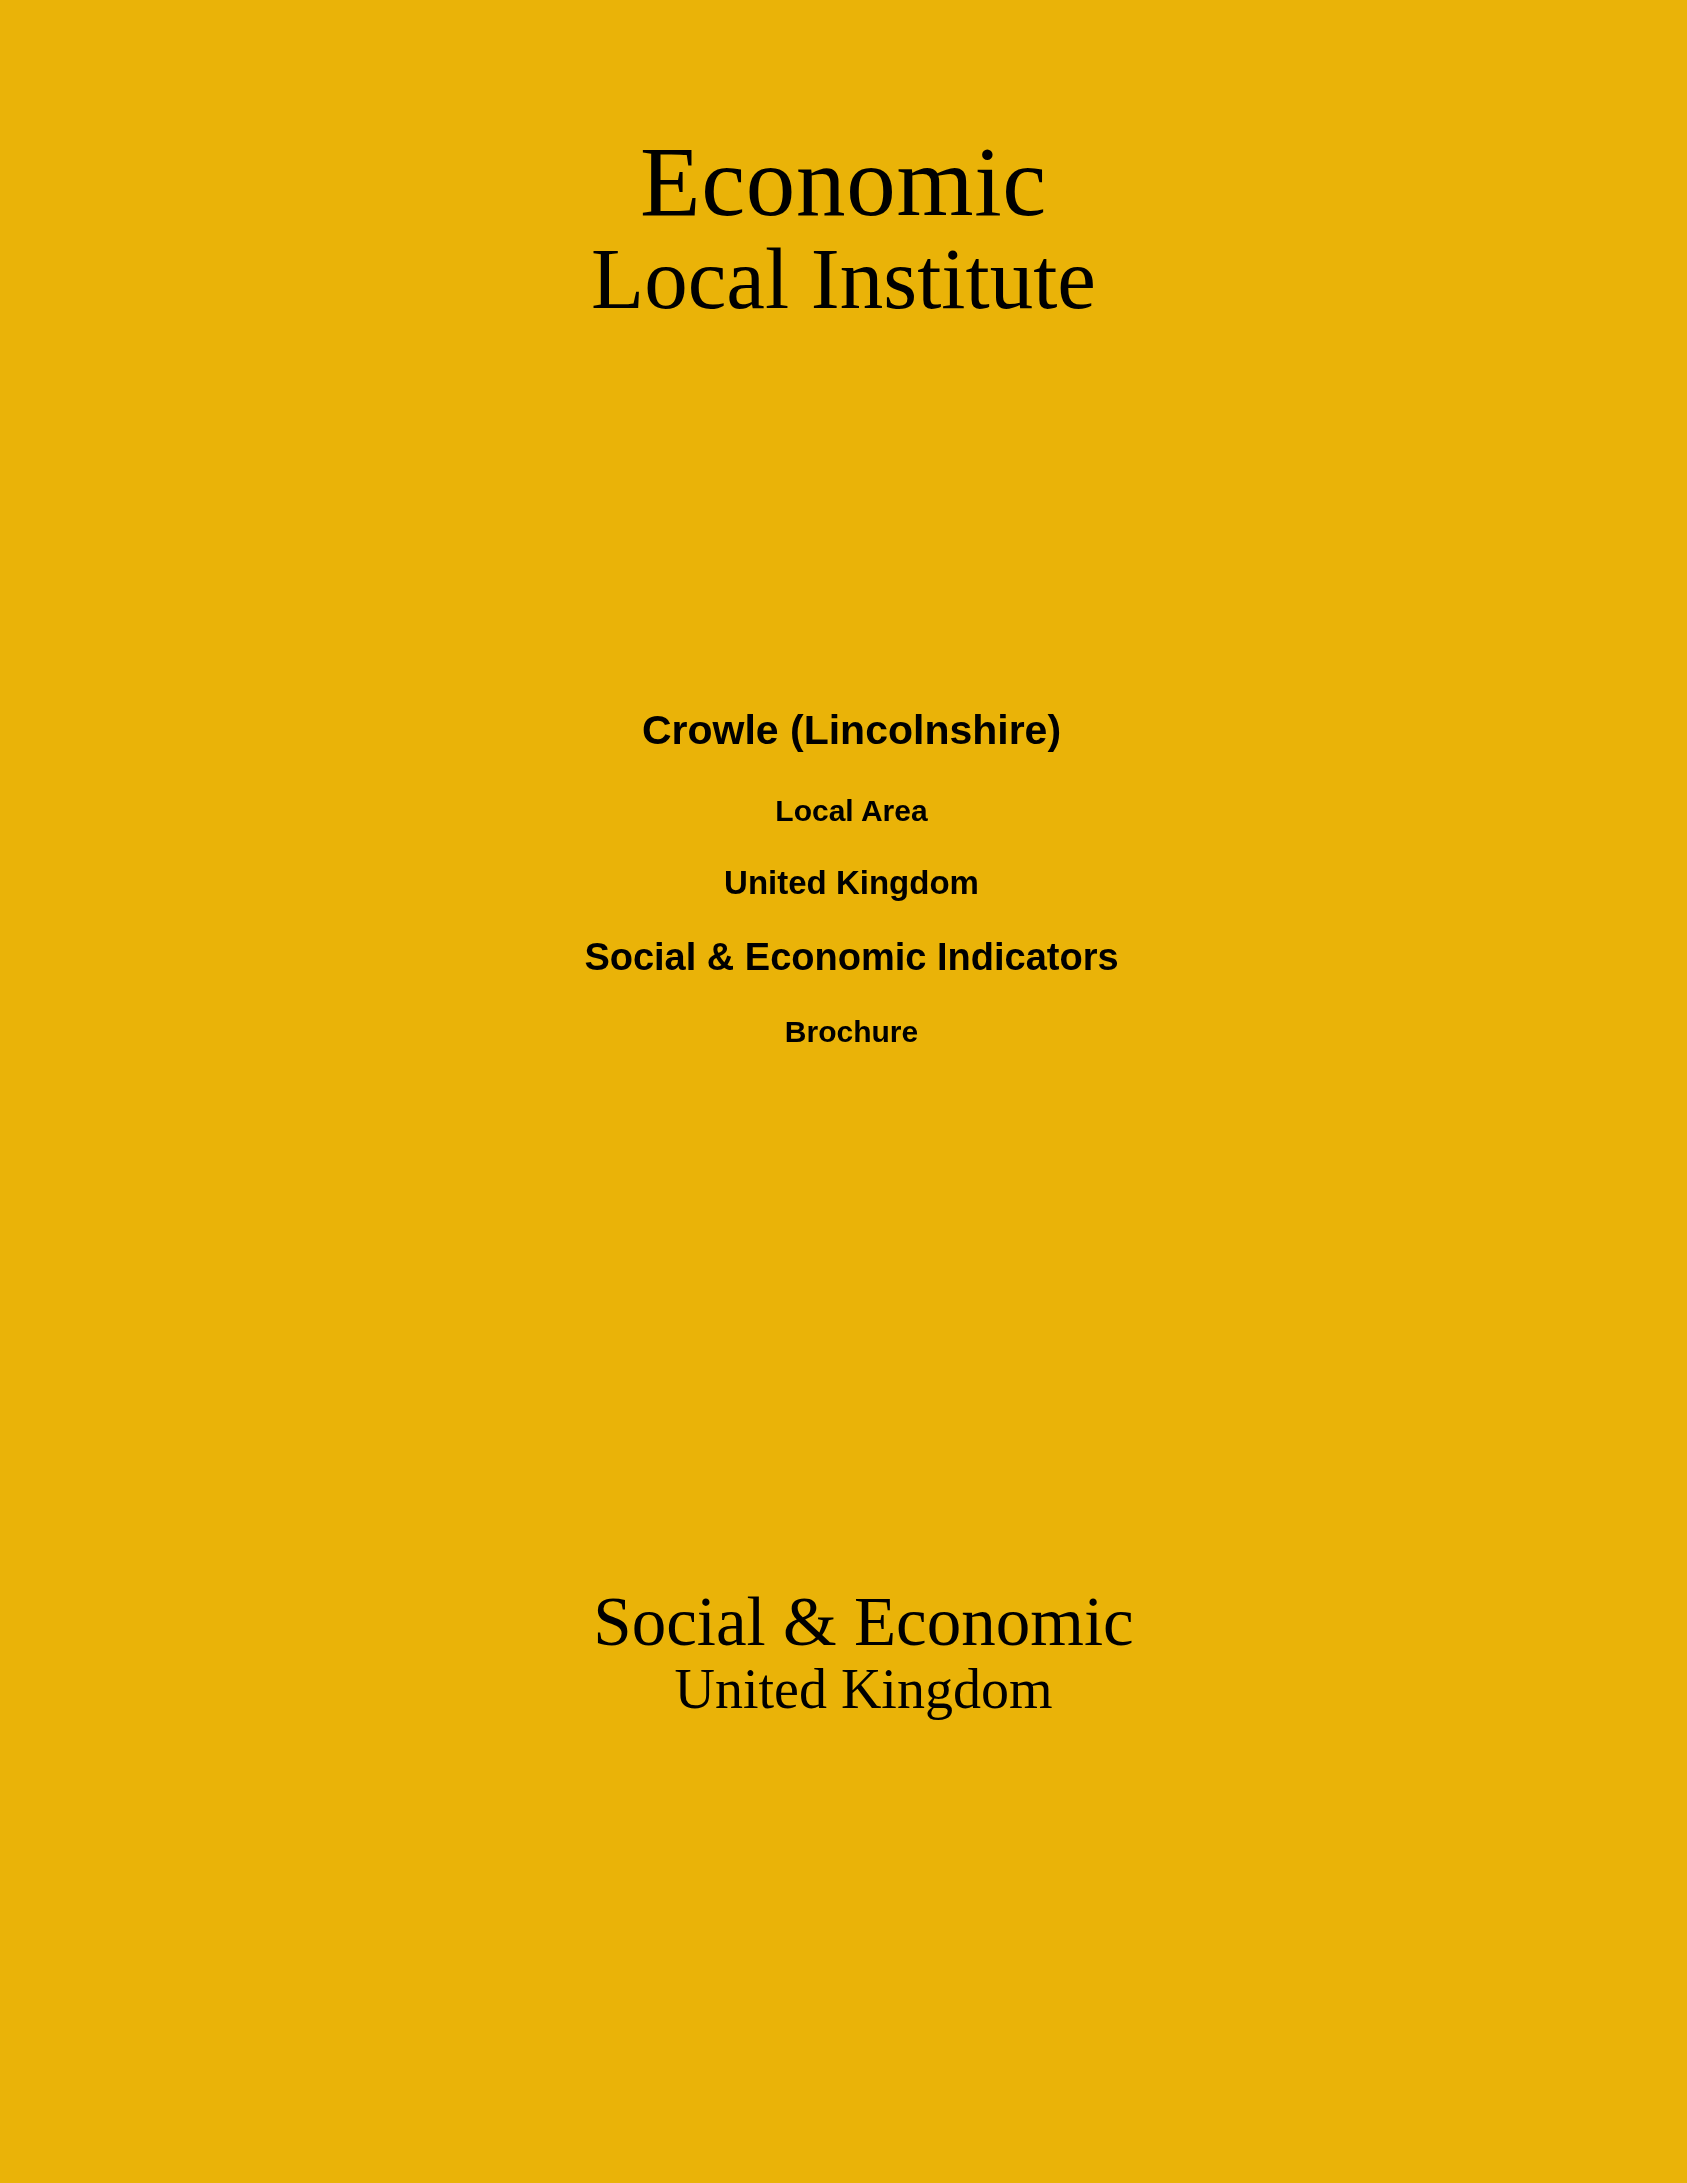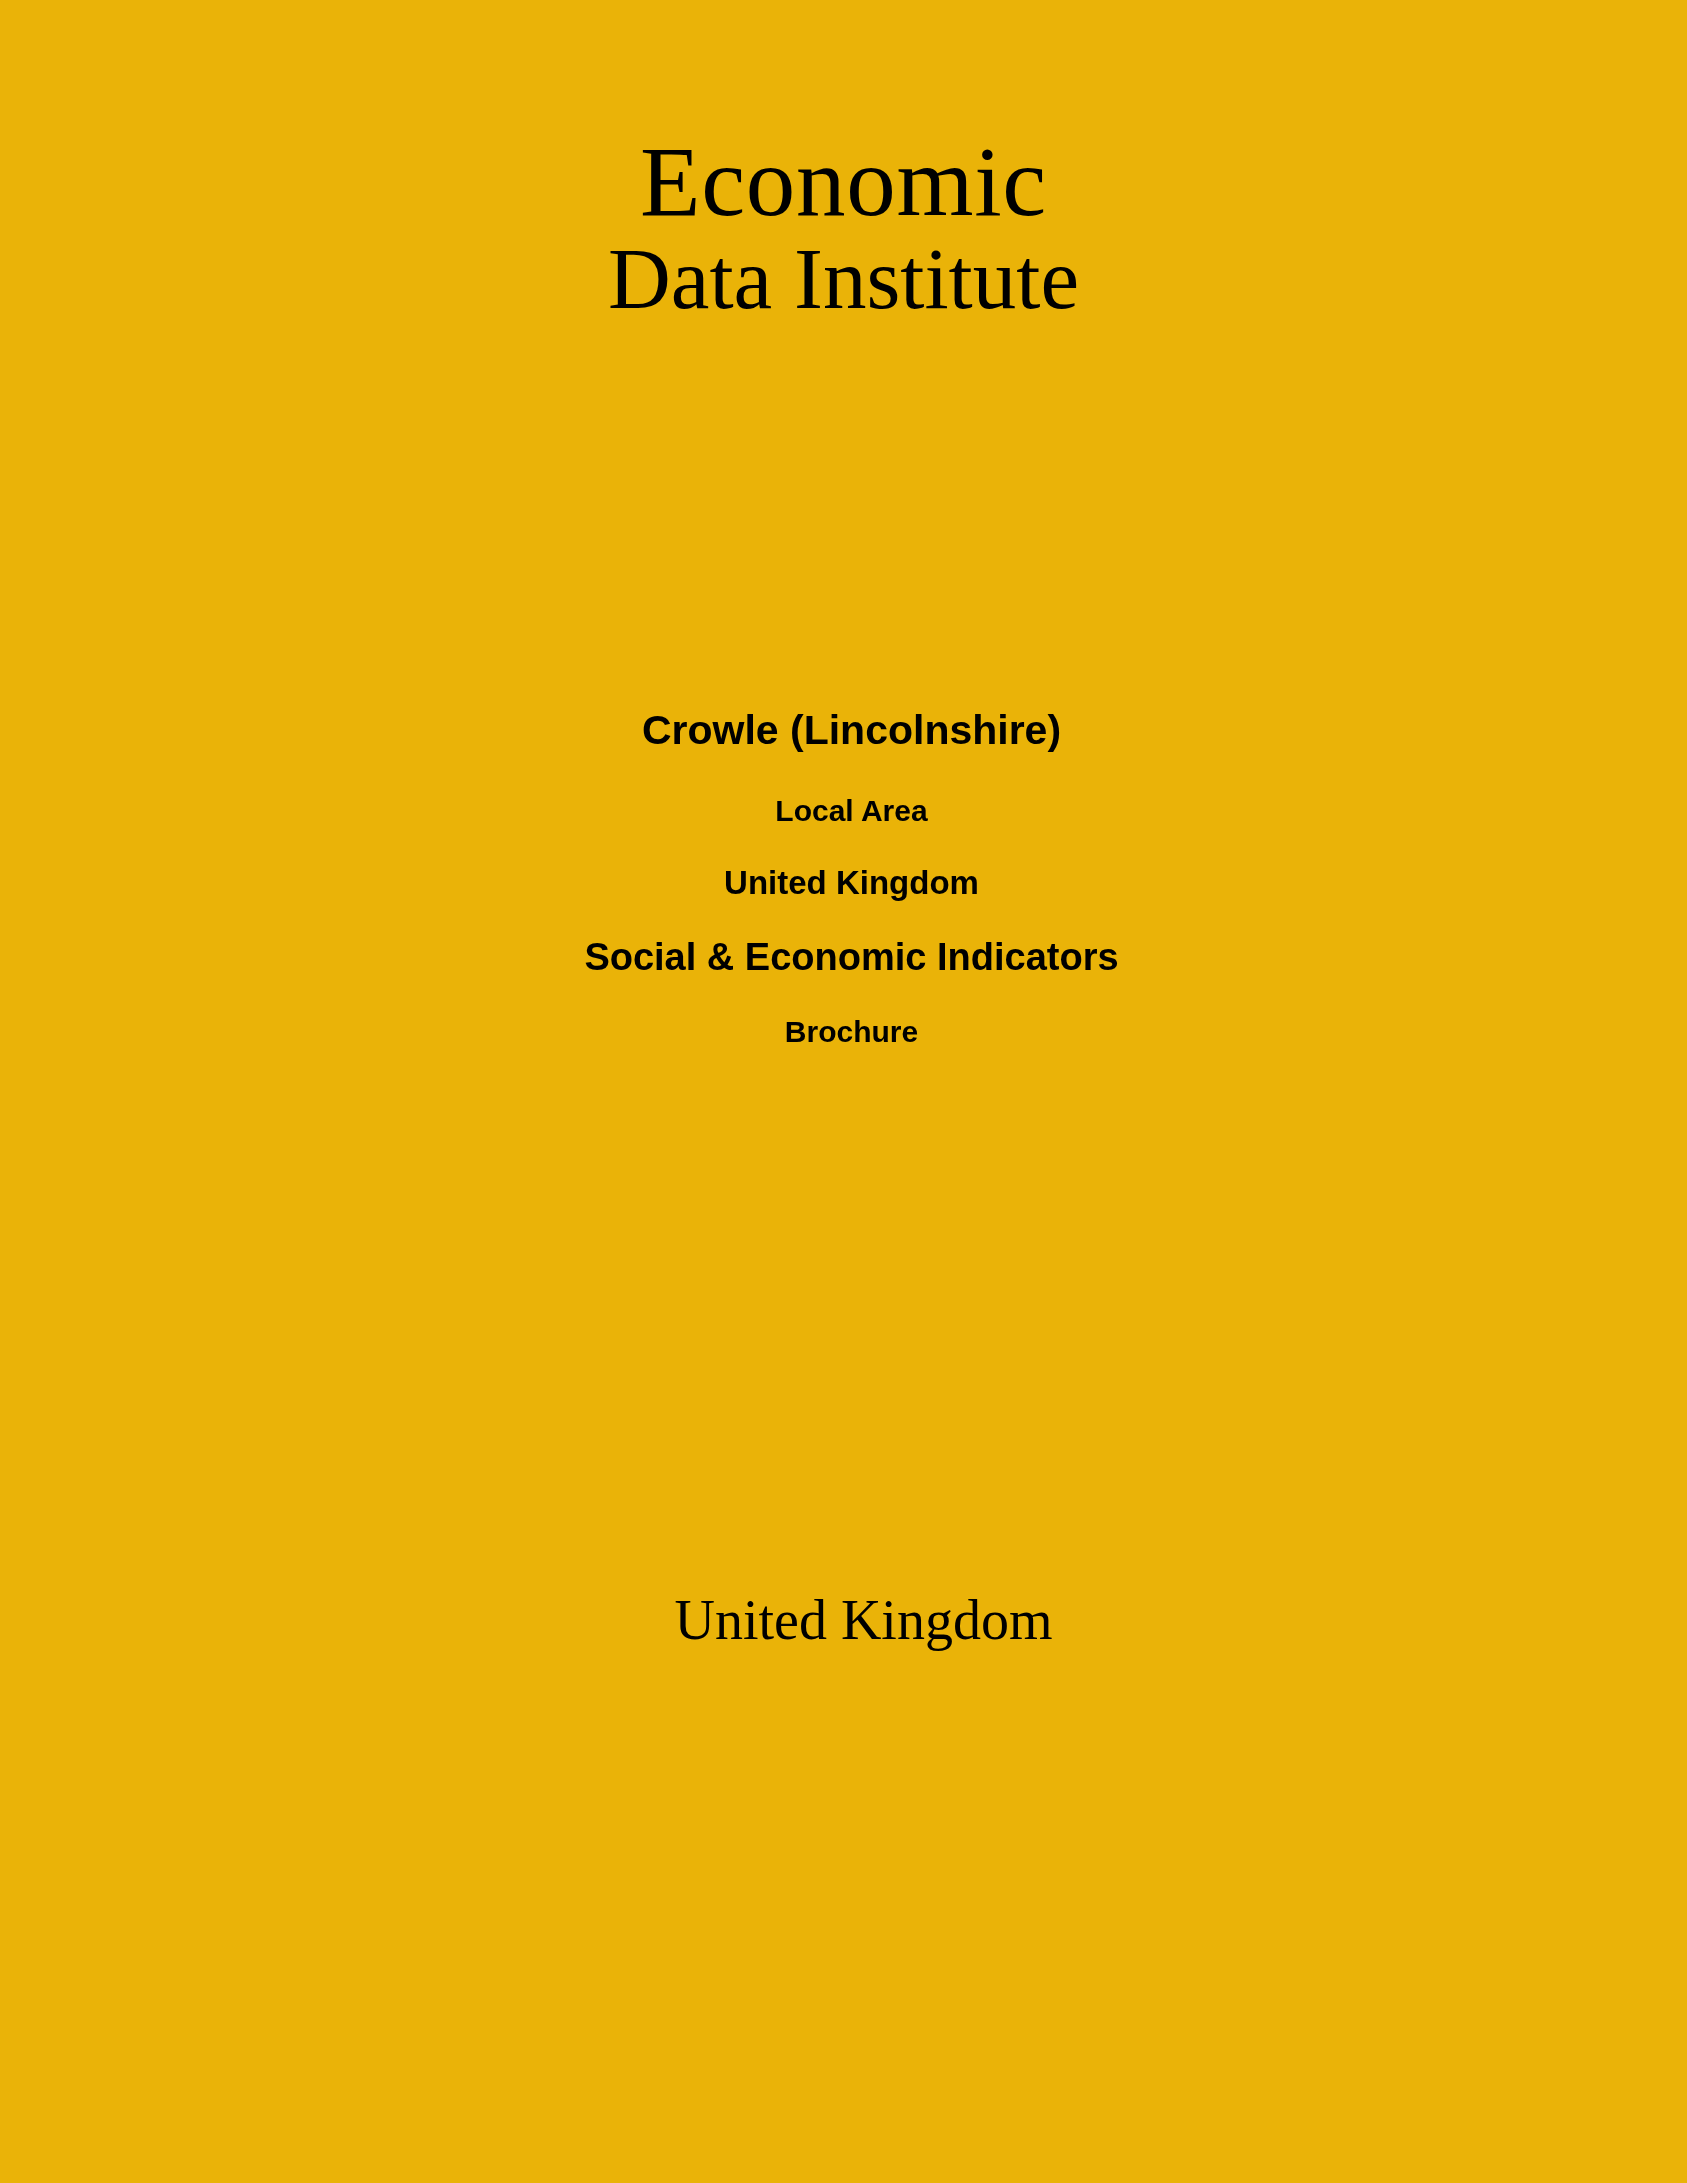--- a/index.html
+++ b/index.html
@@ -126,31 +126,32 @@
     margin-top: 4px;
   }
 </style>
 </head>
 <body>
 
 <div class="page">
 
   <div class="masthead">
     <span class="line1">Economic</span>
-    <span class="line2">Data Institute</span>
+    <span class="line2">Local Institute</span>
   </div>
 
   <div class="title-block">
     <div class="t-area">Crowle (Lincolnshire)</div>
     <div class="t-level">Local Area</div>
     <div class="t-country">United Kingdom</div>
     <div class="t-subject">Social &amp; Economic Indicators</div>
     <div class="t-doctype">Brochure</div>
   </div>
 
   <div class="footer-logo">
     <div class="edi-words">
+      <span class="w1">Social &amp; Economic</span>
       <span class="w2">United Kingdom</span>
     </div>
   </div>
 
 </div>
 
 
 </body></html>

